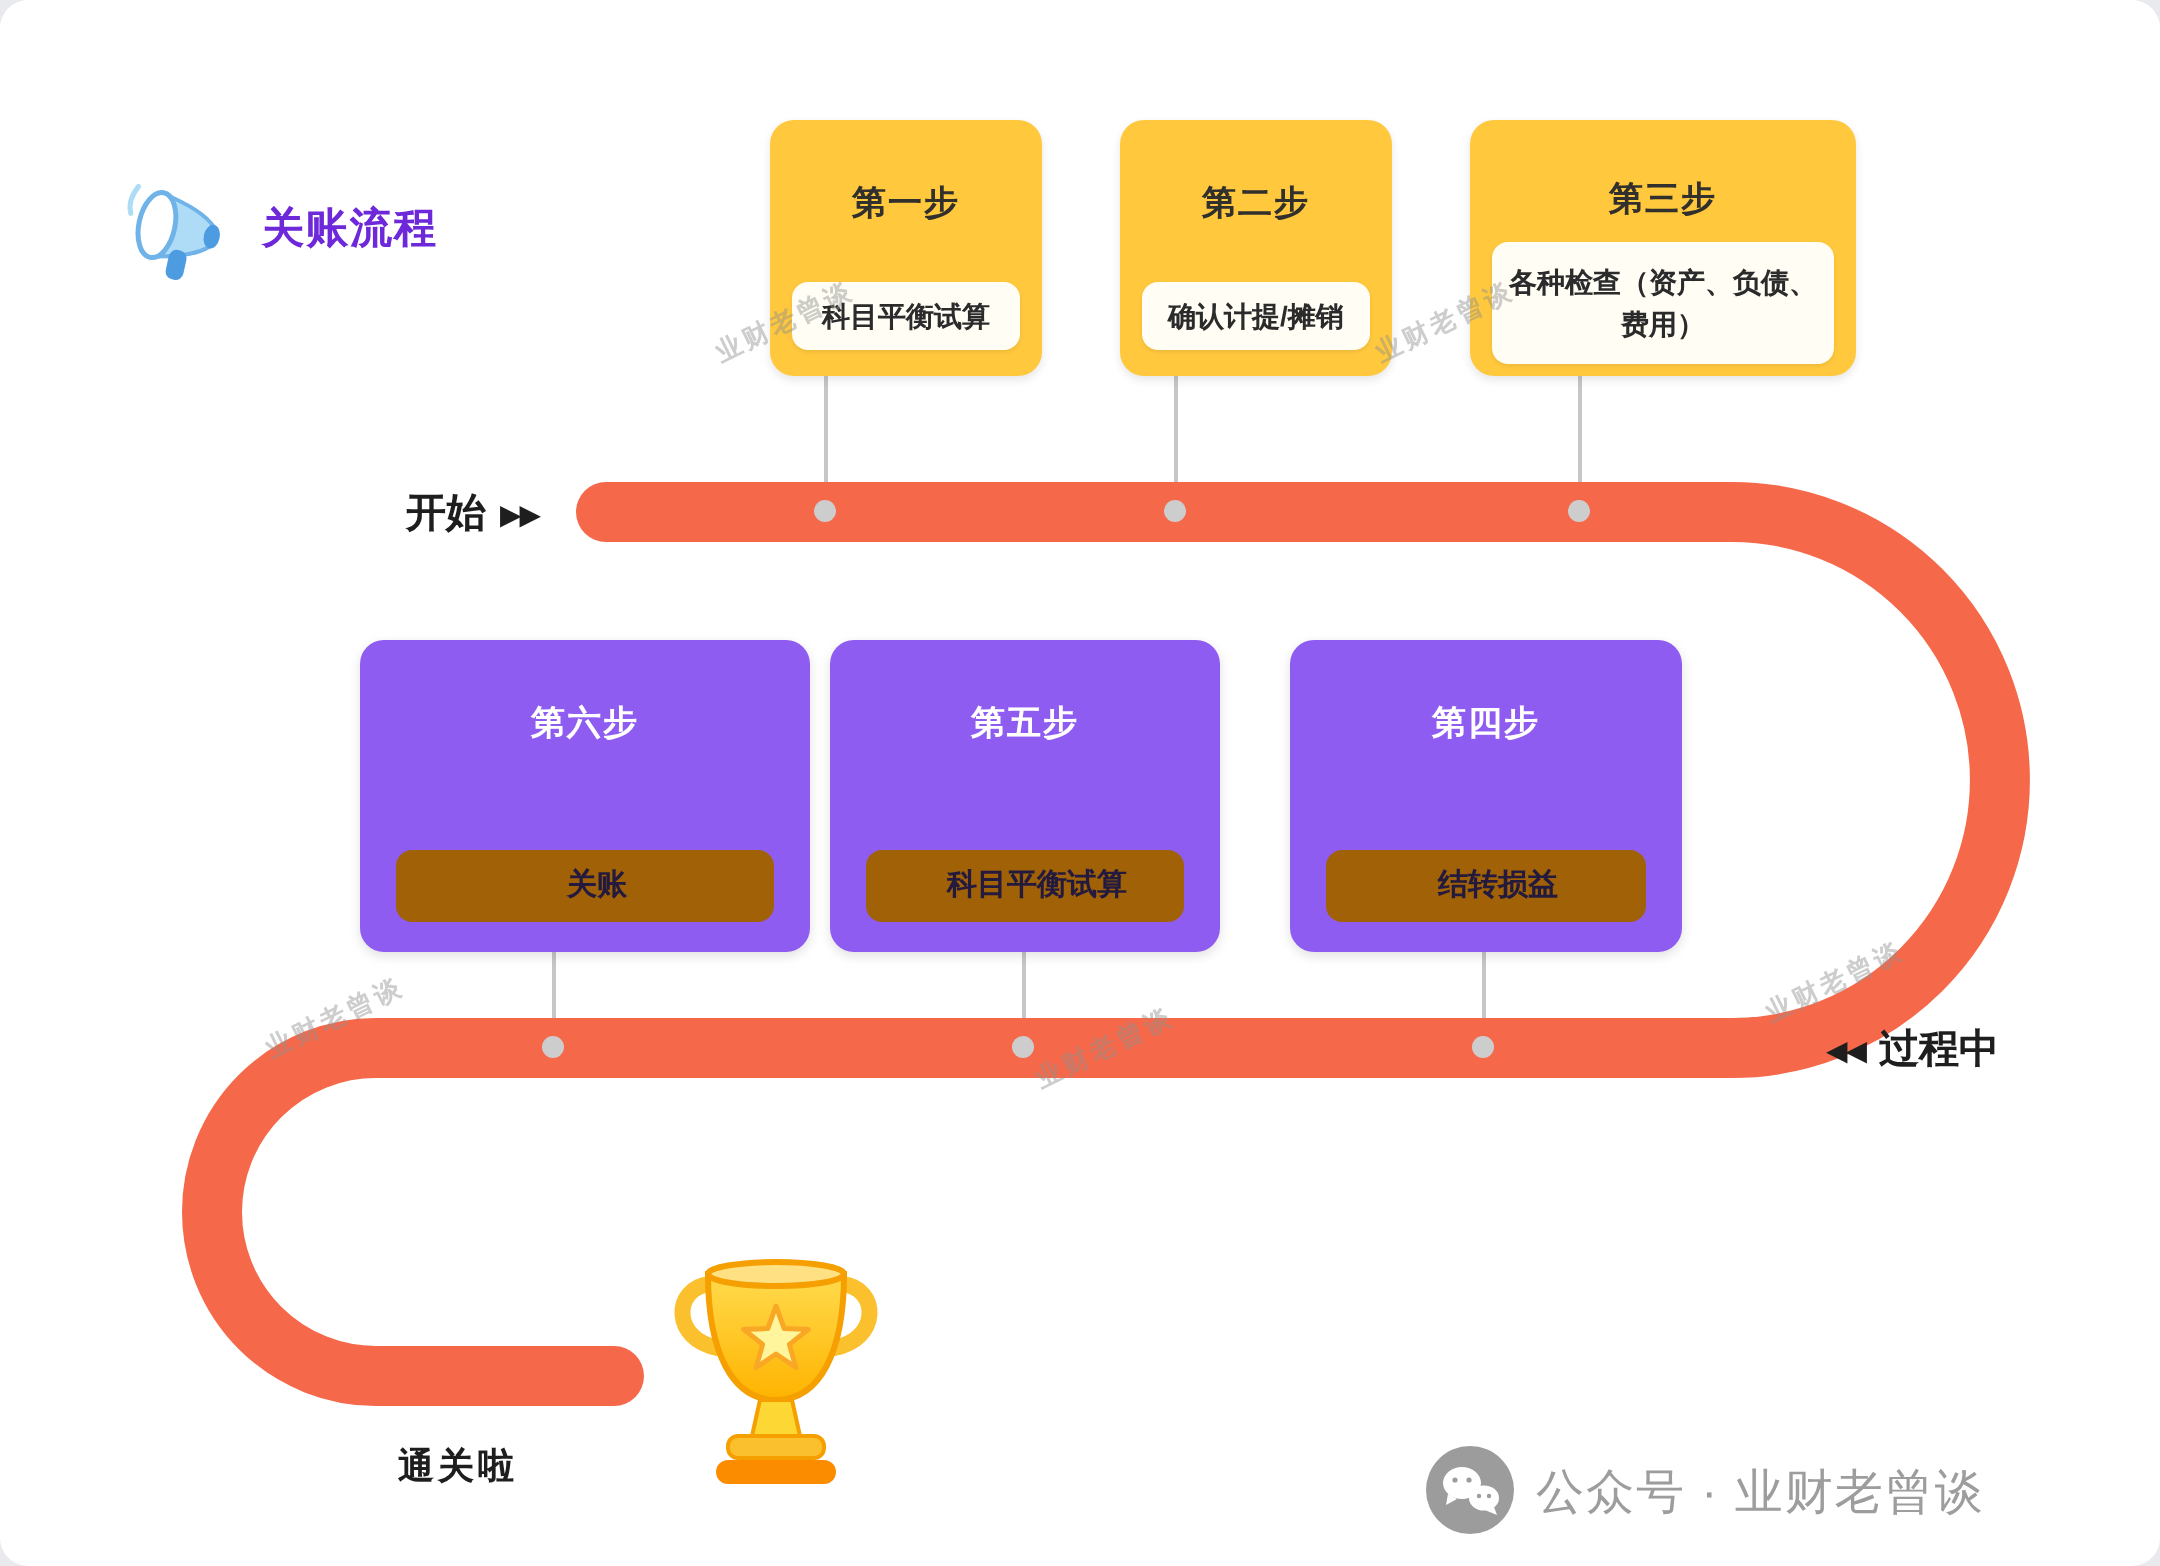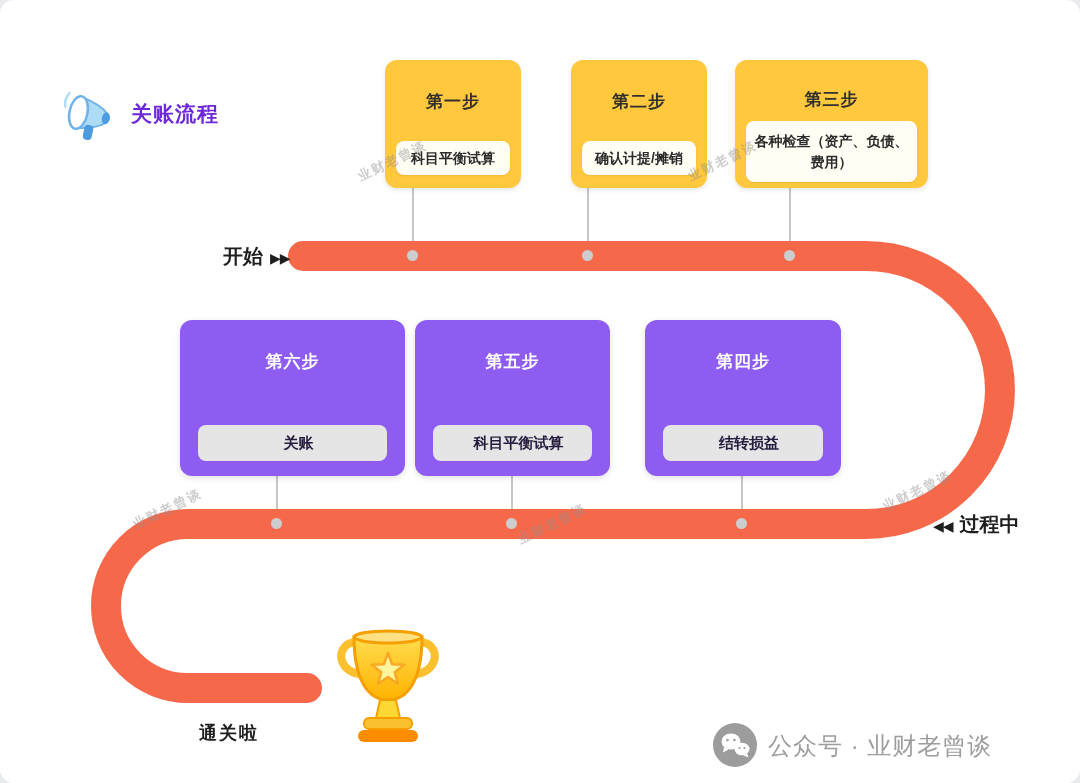--- a/index.html
+++ b/index.html
@@ -26,23 +26,23 @@
   .card-title{margin-top:30px;text-align:center;font-weight:700;font-size:17px;color:#31302c;letter-spacing:1px;}
   .card-detail{position:absolute;left:11px;right:11px;bottom:13px;background:#FFFDF4;border-radius:8px;
         padding:7px 4px;text-align:center;font-weight:700;font-size:14px;color:#2b2b2b;
         box-shadow:0 1px 2px rgba(0,0,0,.08);line-height:1.45;}
   .card.wide .card-title{margin-top:28px;}
   .card.wide .card-detail{bottom:6px;padding:10px 8px;}
   
   .pcard{position:absolute;top:320px;height:156px;background:#8F5CF1;border-radius:12px;
         box-shadow:0 2px 6px rgba(0,0,0,.12);z-index:3;}
   .pcard .card-title{margin-top:30px;color:#ffffff;}
-  .pcard .card-detail{left:18px;right:18px;bottom:15px;background:#e5e5e5;font-size:15px;color:#241a3d;box-shadow:none;padding-left:16px;}
+  .pcard .card-detail{left:18px;right:18px;bottom:15px;background:#a16207;font-size:15px;color:#241a3d;box-shadow:none;padding-left:16px;}
   
-  .flow-label{position:absolute;z-index:4;font-weight:700;color:#1e1e1e;font-size:20px;display:flex;align-items:center;gap:7px;margin-left:20px;}
+  .flow-label{position:absolute;z-index:4;font-weight:700;color:#1e1e1e;font-size:20px;display:flex;align-items:center;gap:7px;}
   .flow-label .arrows{font-size:14px;letter-spacing:-1px;position:relative;top:1px;}
   .start-label{left:203px;top:243px;}
   .progress-label{left:913px;top:511px;}
   .finish-label{position:absolute;left:199px;top:721px;font-size:18px;font-weight:700;color:#1e1e1e;z-index:4;letter-spacing:2px;}
   
   .trophy{position:absolute;left:328px;top:624px;z-index:3;}
   
   .wechat-icon{position:absolute;left:712px;top:722px;width:46px;height:46px;z-index:3;}
   .brand-text{position:absolute;left:768px;top:730px;font-size:24px;color:#9d9d9d;font-weight:500;z-index:3;letter-spacing:1px;}
   
@@ -82,21 +82,21 @@
         <path d="M5 10 Q1 18 4 24" fill="none" stroke="#AEDCF6" stroke-width="2.5" stroke-linecap="round"></path>
       </g>
     </svg>
   </div>
   <div class="page-title">关账流程</div>
 
   <div class="card" style="left:345px;width:136px;">
     <div class="card-title">第一步</div>
     <div class="card-detail">科目平衡试算</div>
   </div>
-  <div class="card" style="left:531px;width:136px;">
+  <div class="card" style="left:520px;width:136px;">
     <div class="card-title">第二步</div>
     <div class="card-detail">确认计提/摊销</div>
   </div>
   <div class="card wide" style="left:695px;width:193px;">
     <div class="card-title">第三步</div>
     <div class="card-detail">各种检查（资产、负债、费用）</div>
   </div>
 
   <div class="pcard" style="left:180px;width:225px;">
     <div class="card-title">第六步</div>

